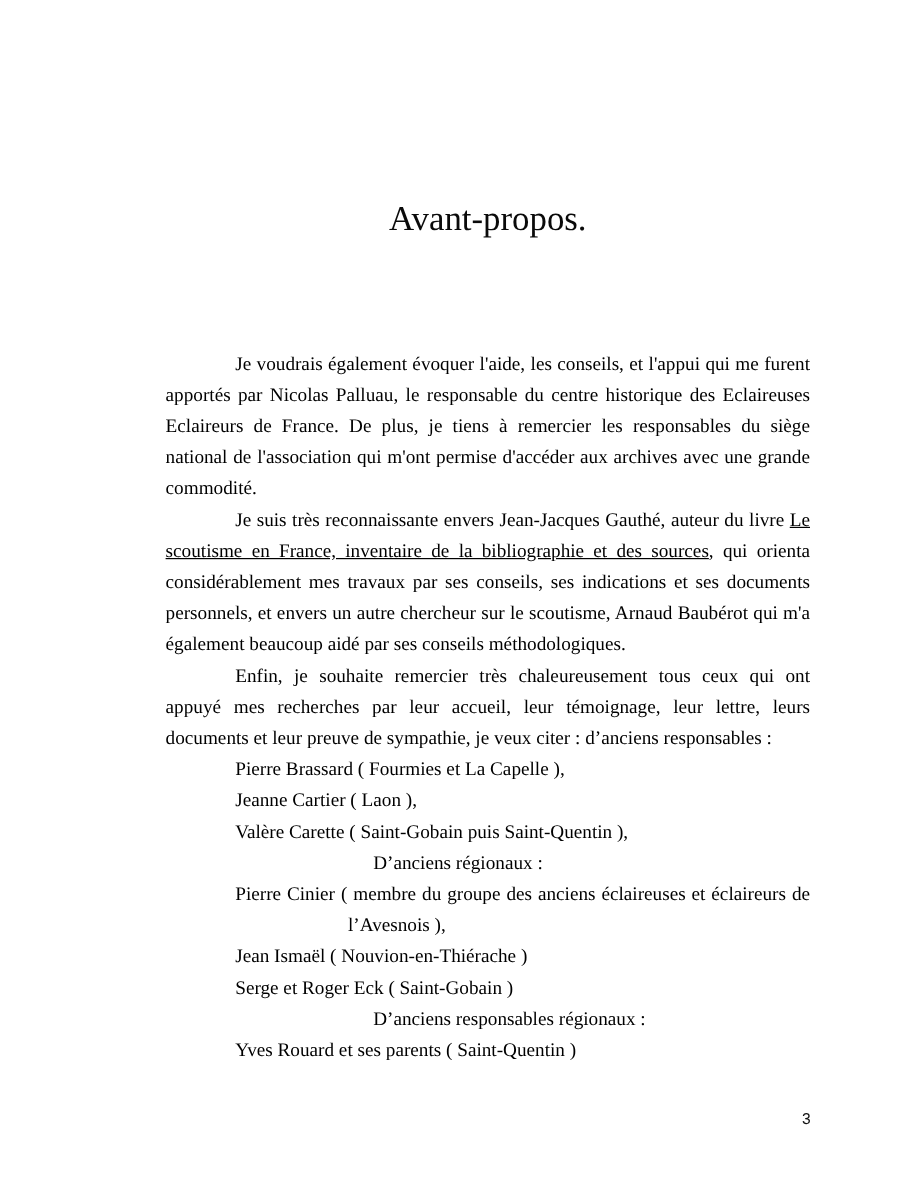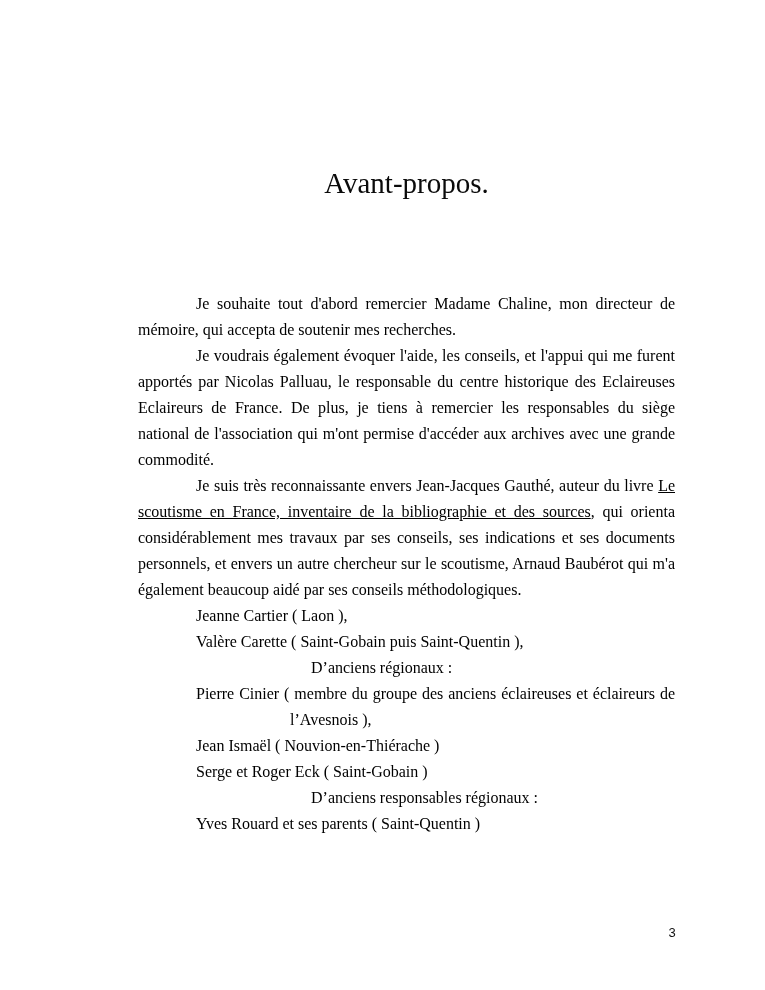--- a/index.html
+++ b/index.html
@@ -75,27 +75,28 @@
 </head>
 <body>
 
 <div class="page">
   <div class="content">
 
     <h1 class="doc-title">Avant-propos.</h1>
 
     <div class="body-text">
 
-      <p class="para">Je souhaite tout d'abord remercier Madame Chaline, mon directeur de mémoire, qui accepta de soutenir mes recherches.</p>
 
       <p class="para">Je voudrais également évoquer l'aide, les conseils, et l'appui qui me furent apportés par Nicolas Palluau, le responsable du centre historique des Eclaireuses Eclaireurs de France. De plus, je tiens à remercier les responsables du siège national de l'association qui m'ont permise d'accéder aux archives avec une grande commodité.</p>
 
       <p class="para"><span>Je suis très reconnaissante envers Jean-Jacques Gauthé, auteur du livre </span><span class="book-title">Le scoutisme en France, inventaire de la bibliographie et des sources</span><span>, qui orienta considérablement mes travaux par ses conseils, ses indications et ses documents personnels, et envers un autre chercheur sur le scoutisme, Arnaud Baubérot qui m'a également beaucoup aidé par ses conseils méthodologiques.</span></p>
 
+      <p class="para">Enfin, je souhaite remercier très chaleureusement tous ceux qui ont appuyé mes recherches par leur accueil, leur témoignage, leur lettre, leurs documents et leur preuve de sympathie, je veux citer : d’anciens responsables :</p>
 
+      <div class="list-line tabbed">Pierre Brassard ( Fourmies et La Capelle ),</div>
 
       <div class="list-line tabbed">Jeanne Cartier ( Laon ),</div>
 
       <div class="list-line tabbed">Valère Carette ( Saint-Gobain puis Saint-Quentin ),</div>
 
       <div class="list-line deep-tab">D’anciens régionaux :</div>
 
       <div class="list-line hanging">Pierre Cinier ( membre du groupe des anciens éclaireuses et éclaireurs de l’Avesnois ),</div>
 
       <div class="list-line tabbed">Jean Ismaël ( Nouvion-en-Thiérache )</div>

